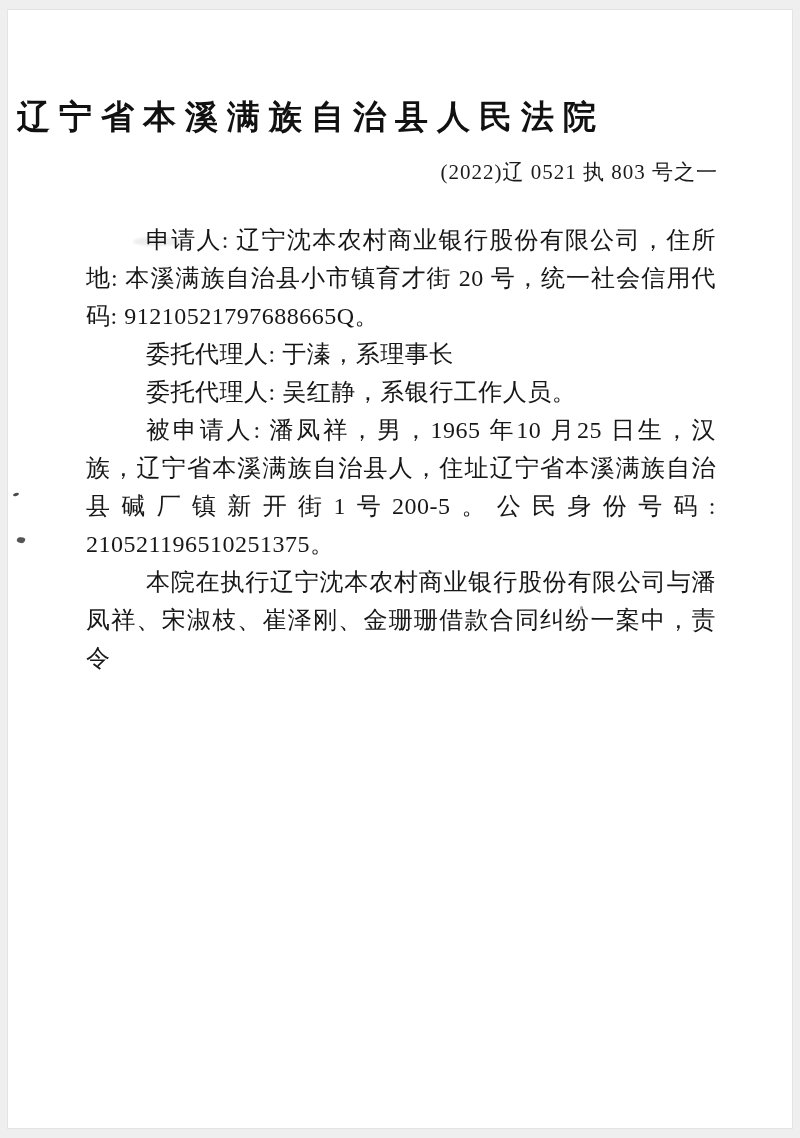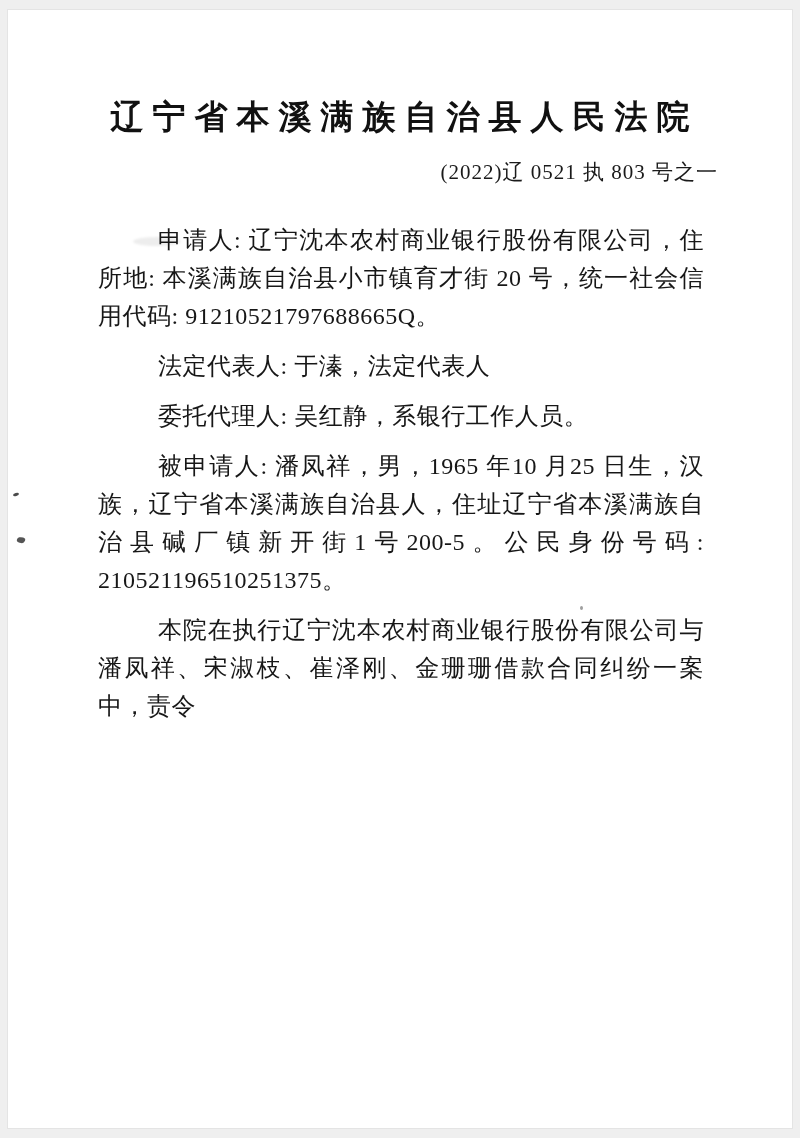--- a/index.html
+++ b/index.html
@@ -17,21 +17,21 @@
     top: 9px;
     width: 786px;
     height: 1120px;
     background: #ffffff;
     border: 1px solid #e4e4e4;
     box-sizing: border-box;
     color: #161616;
   }
   .court-title {
     margin: 88px 0 11px 0;
-    text-align: center;
+    text-align: left;
     font-size: 33px;
     font-weight: 700;
     letter-spacing: 9px;
     text-indent: 9px; 
     line-height: 1.2;
     color: #111;
     white-space: nowrap;
   }
   .doc-title {
     margin: 51px 0 0 0;
@@ -56,21 +56,21 @@
   .body-text {
     margin-top: 35px;
     padding: 0 76px 0 78px;
     font-size: 24px;
     line-height: 38px;
     letter-spacing: 0.5px;
     text-align: justify;
     color: #171717;
   }
   .body-text p {
-    margin: 12px;
+    margin: 0;
     text-indent: 60px;
   }
   
   .speck {
     position: absolute;
     background: #2a2a2a;
   }
   .speck-1 {
     left: 5px;  
     top: 483px; 
@@ -113,21 +113,21 @@
 
 <div class="page">
 
   <h1 class="court-title">辽宁省本溪满族自治县人民法院</h1>
 
 
   <div class="case-number">(2022)辽 0521 执 803 号之一</div>
 
   <div class="body-text">
     <p>申请人: 辽宁沈本农村商业银行股份有限公司，住所地: 本溪满族自治县小市镇育才街 20 号，统一社会信用代码: 91210521797688665Q。</p>
-    <p>法定代表人: 于溱，法定代表人</p>
+    <p>委托代理人: 于溱，系理事长</p>
     <p>委托代理人: 吴红静，系银行工作人员。</p>
     <p>被申请人: 潘凤祥，男，1965 年10 月25 日生，汉族，辽宁省本溪满族自治县人，住址辽宁省本溪满族自治县碱厂镇新开街1号200-5。公民身份号码: 210521196510251375。</p>
     <p>本院在执行辽宁沈本农村商业银行股份有限公司与潘凤祥、宋淑枝、崔泽刚、金珊珊借款合同纠纷一案中，责令</p>
   </div>
 
   <div class="smudge"></div>
   <div class="speck speck-1"></div>
   <div class="speck speck-2"></div>
   <div class="speck speck-3"></div>
 

